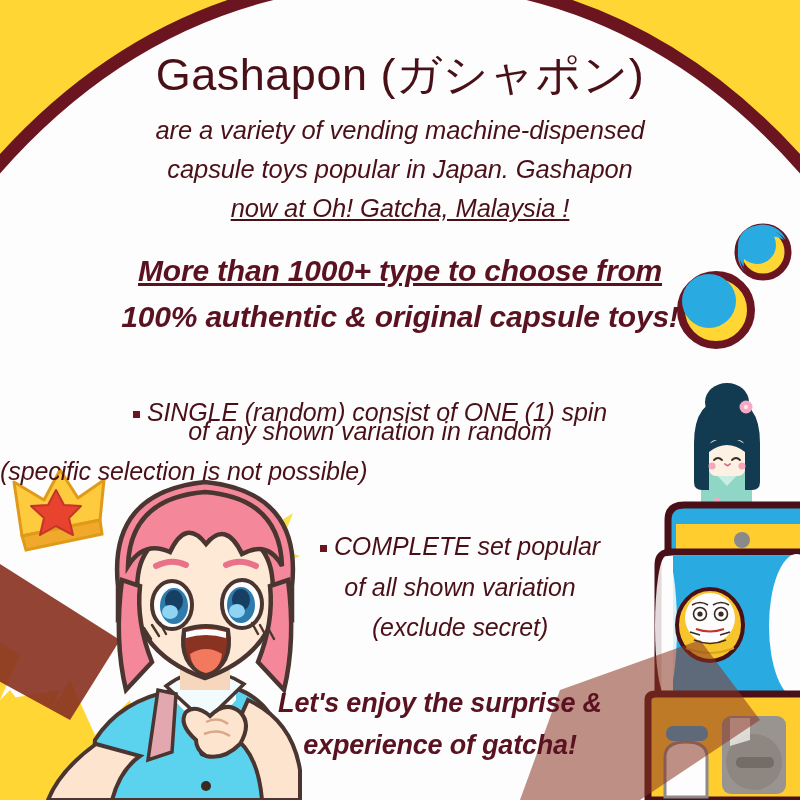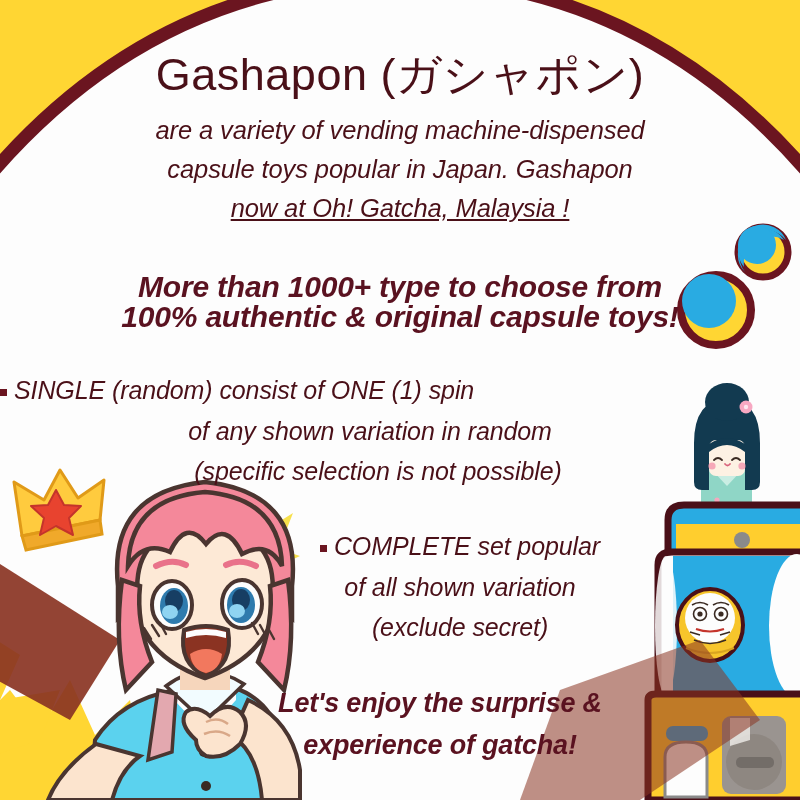--- a/index.html
+++ b/index.html
@@ -67,32 +67,32 @@
 
   .bold-head {
     left: 0;
     width: 800px;
     font-size: 30px;
     font-weight: bold;
     font-style: italic;
     letter-spacing: -0.2px;
     color: #5A1220;
   }
-  #bold1 { top: 272px; }
+  #bold1 { top: 256px; text-decoration: underline; }
   #bold2 { top: 302px; }
 
   .bullet-line {
     font-size: 25px;
     font-style: italic;
     font-weight: 400;
     letter-spacing: -0.1px;
   }
-  #s1 { top: 378px; left: 0; width: 740px; text-align: left; }
+  #s1 { top: 400px; left: 0; width: 740px; text-align: center; }
   #s2 { top: 419px; left: 0; width: 740px; text-align: center; }
-  #s3 { top: 459px; left: 8px; width: 740px; text-align: center; }
+  #s3 { top: 459px; left: 0; width: 740px; text-align: left; }
 
   #c1 { top: 534px; left: 60px; width: 800px; text-align: center; }
   #c2 { top: 575px; left: 60px; width: 800px; text-align: center; }
   #c3 { top: 615px; left: 60px; width: 800px; text-align: center; }
 
   .closing {
     font-size: 27px;
     font-weight: bold;
     font-style: italic;
     color: #5A1220;

